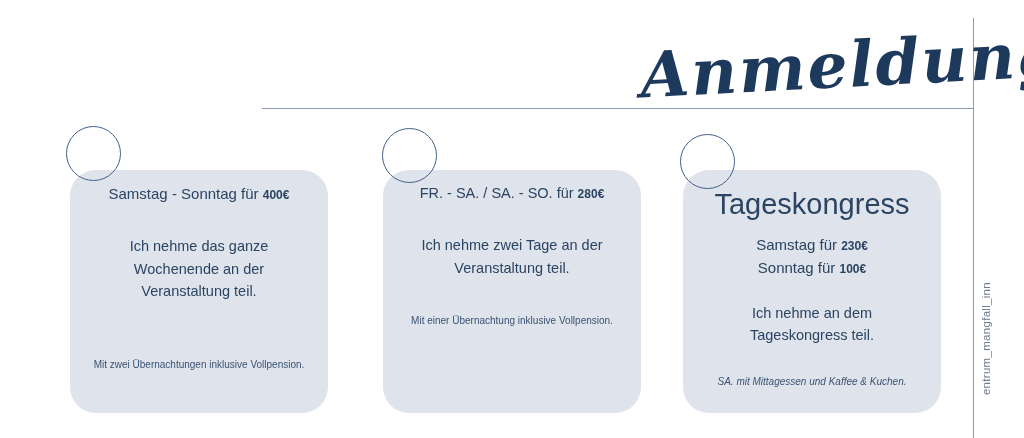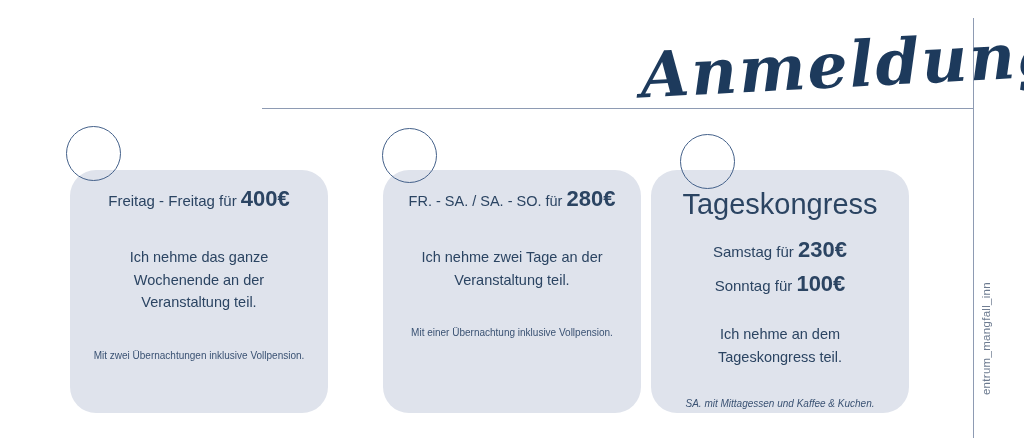--- a/index.html
+++ b/index.html
@@ -59,21 +59,21 @@
   .card {
     position: absolute;
     top: 170px;
     width: 258px;
     height: 243px;
     background: #dfe3ec;
     border-radius: 26px;
   }
   .card--1 { left: 70px; }
   .card--2 { left: 383px; }
-  .card--3 { left: 651px; }
+  .card--3 { left: 683px; }
 
   .card-inner {
     position: absolute;
     left: 0;
     top: 0;
     width: 258px;
     text-align: center;
     color: #2b4462;
   }
 
@@ -89,42 +89,42 @@
   .card--3 .card-title { font-size: 29px; }
 
   .price-line {
     font-size: 15px;
     color: #2b4462;
     margin-top: 12px;
     line-height: 1.55;
   }
   .price-line .amount {
     font-weight: 700;
-    font-size: 22px;
+    font-size: 12px;
   }
   .price-line.small-caps {
     font-size: 14.5px;
   }
 
   .desc {
     font-size: 14.5px;
     line-height: 1.55;
     color: #2b4462;
     margin-top: 30px;
     padding: 0 20px;
   }
   .card--3 .desc { margin-top: 22px; }
 
   .note {
     font-size: 10px;
     line-height: 1.6;
     color: #3a5273;
     padding: 0 14px;
   }
-  .card--1 .note { margin-top: 34px; }
+  .card--1 .note { margin-top: 54px; }
   .card--2 .note { margin-top: 34px; }
   .card--3 .note { margin-top: 28px; font-style: italic; }
 
   
   .circle {
     position: absolute;
     width: 55px;
     height: 55px;
     border: 1.5px solid #4a6party;
     border-radius: 50%;
@@ -156,21 +156,21 @@
 <div class="page">
 
   <div class="rule-horizontal"></div>
   <div class="rule-vertical"></div>
 
   <div class="headline">Anmeldung</div>
 
   <div class="card card--1">
     <div class="card-inner">
       <div class="price-line">
-        <span>Freitag - Freitag für </span><span class="amount">400€</span>
+        <span>Samstag - Sonntag für </span><span class="amount">400€</span>
       </div>
       <div class="desc">Ich nehme das ganze Wochenende an der Veranstaltung teil.</div>
       <div class="note">
         <div>Mit zwei Übernachtungen inklusive Vollpension.</div>
       </div>
     </div>
   </div>
 
   <div class="card card--2">
     <div class="card-inner">

